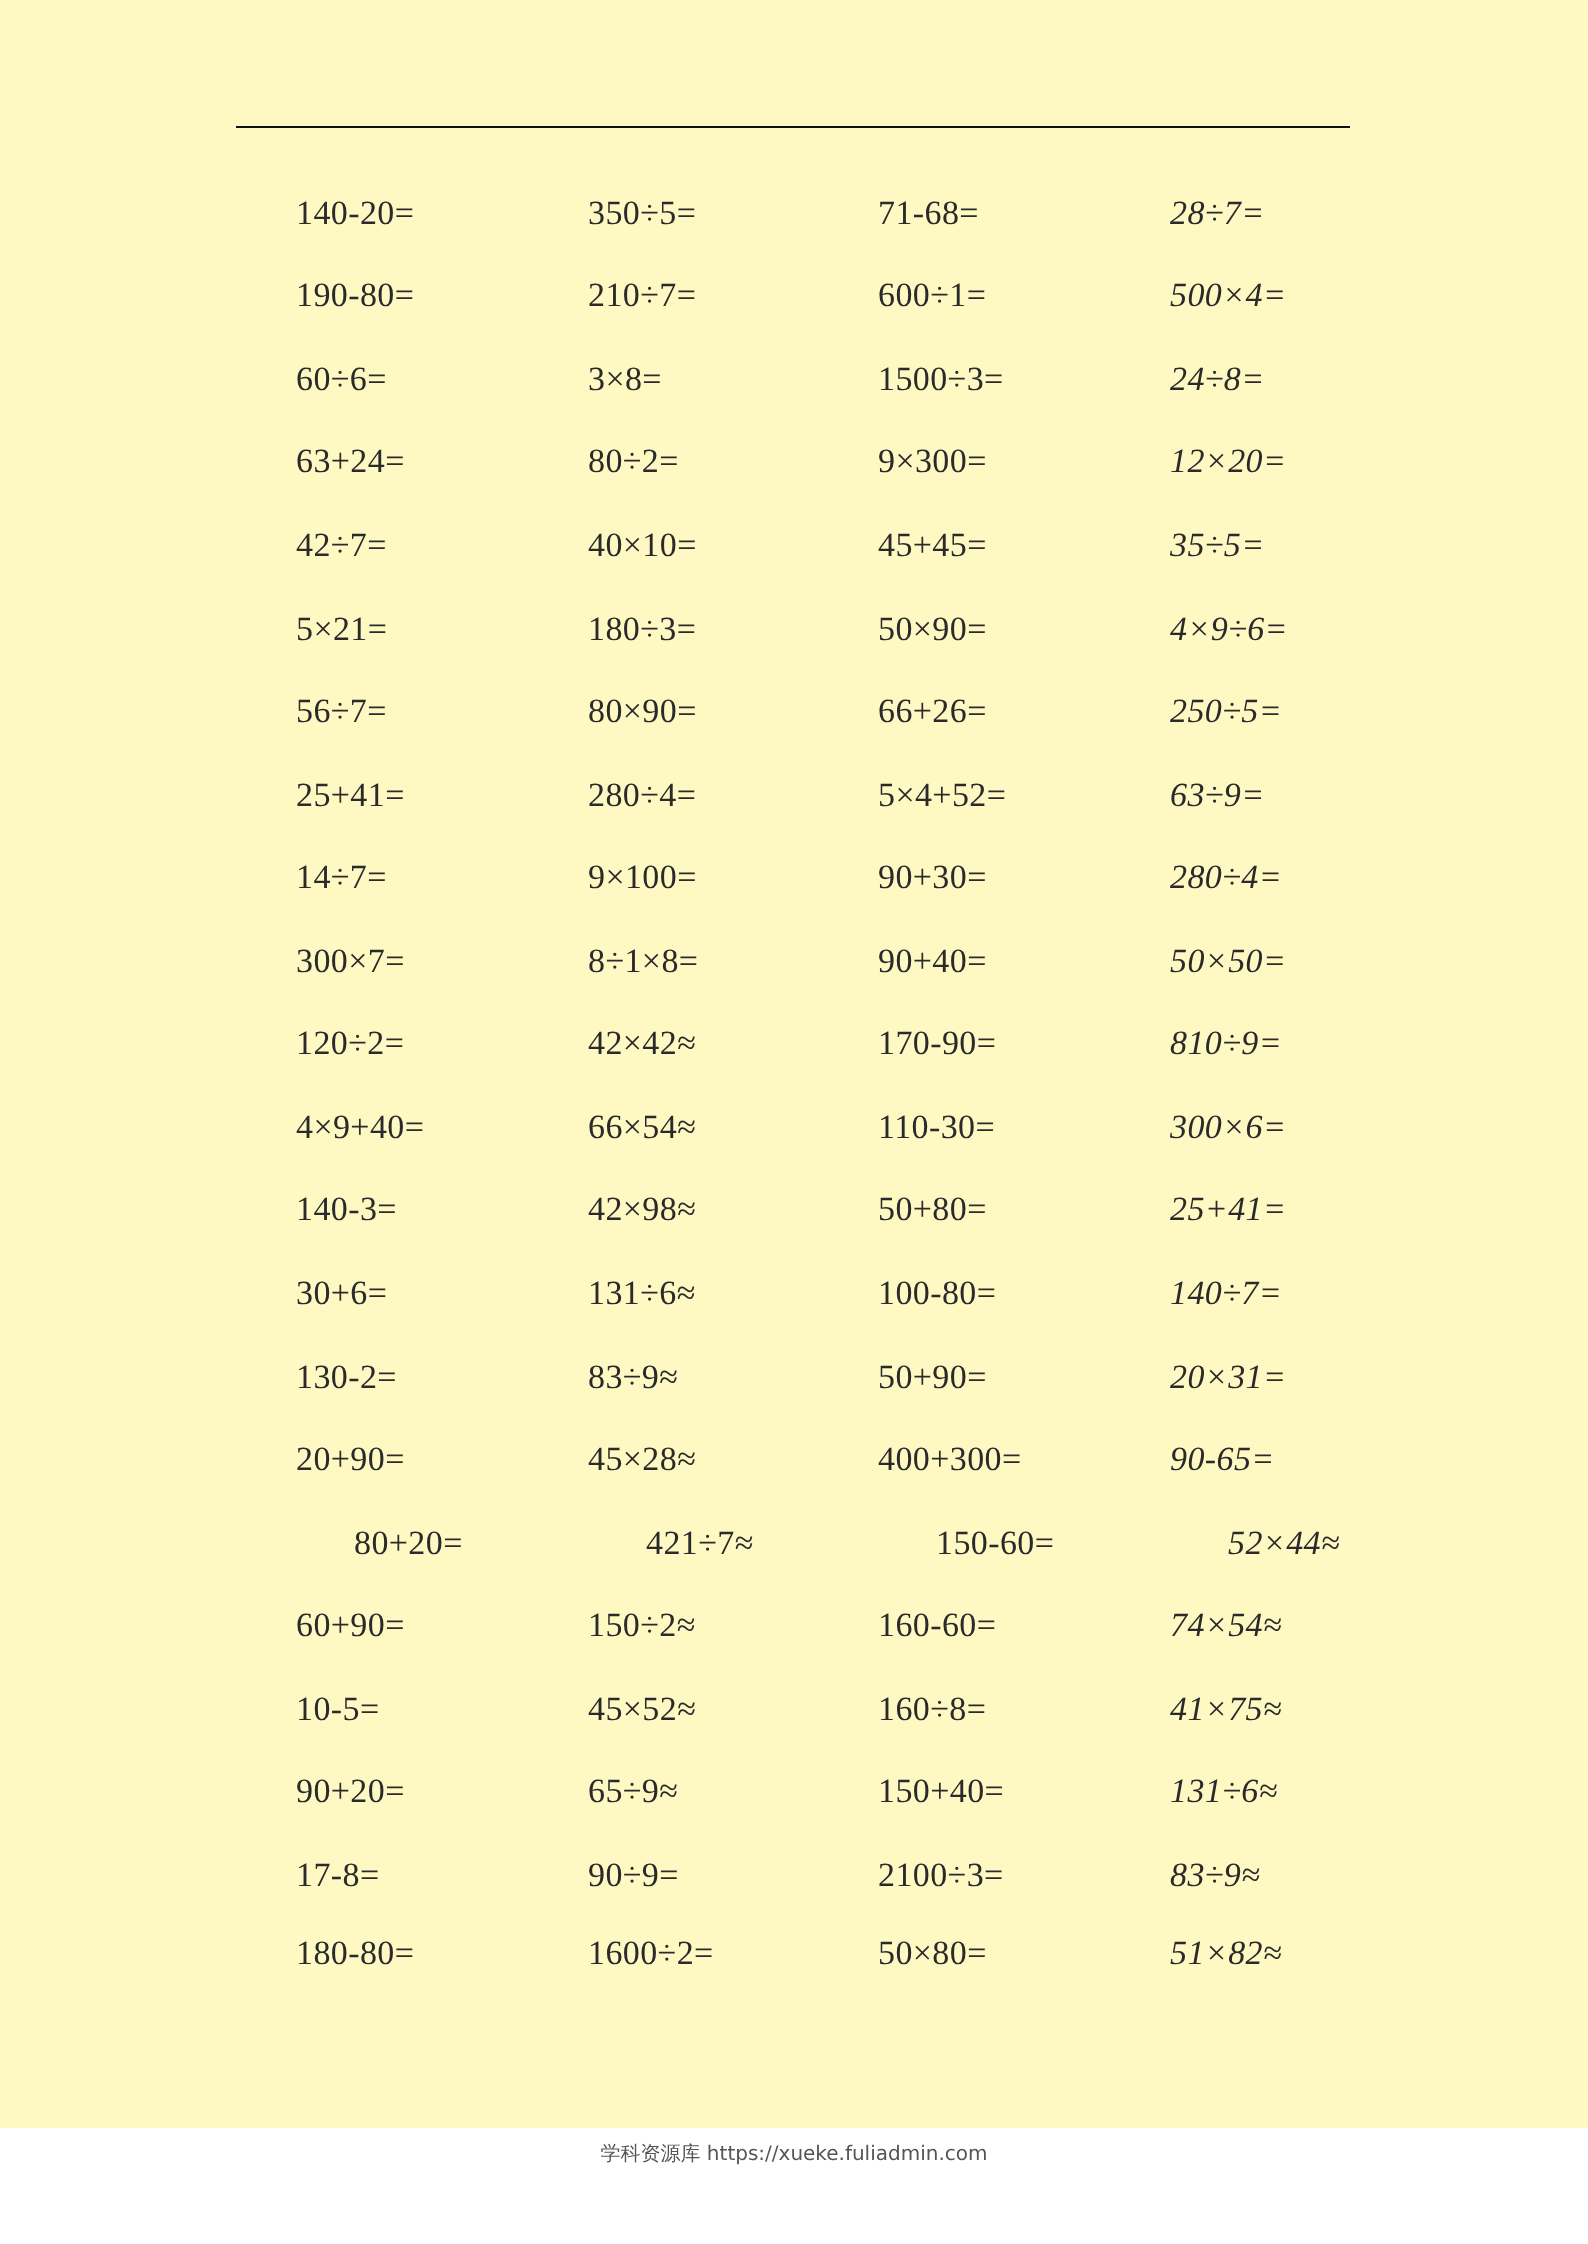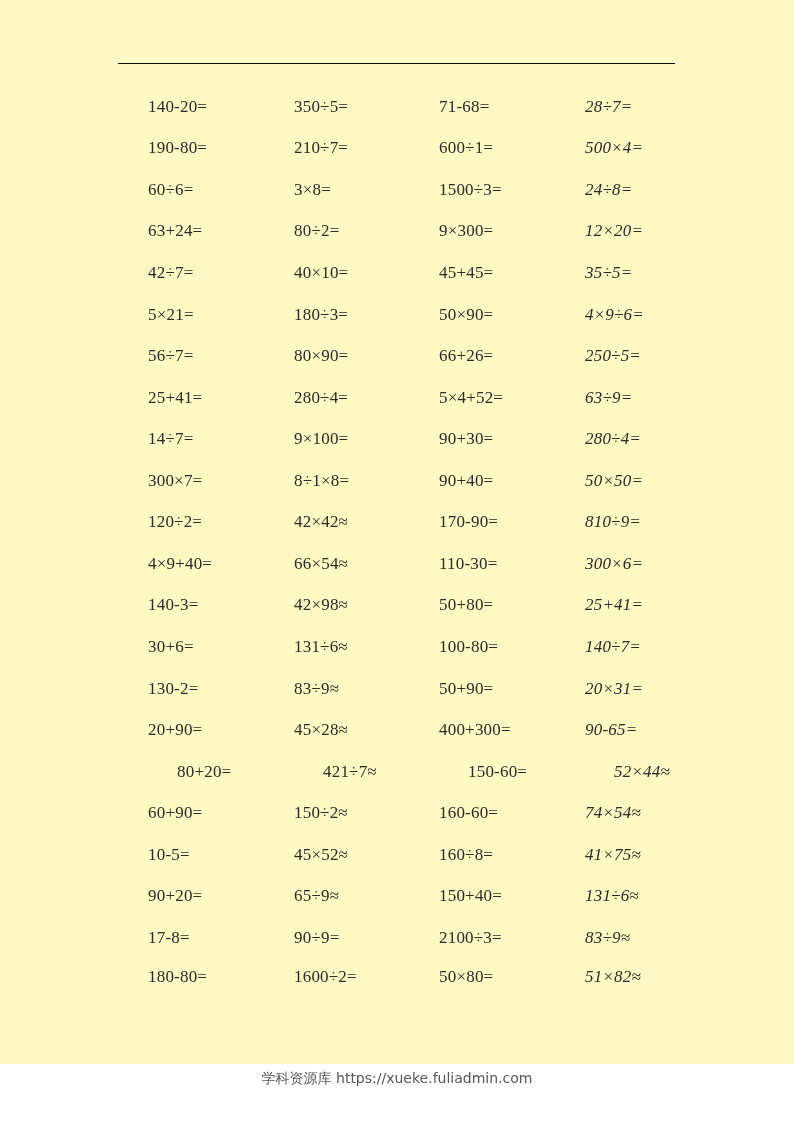--- a/index.html
+++ b/index.html
@@ -10,21 +10,21 @@
   .row { position: absolute; left: 0; height: 24px; width: 560px; }
   .cell {
     position: absolute; top: 0;
     font-family: "Liberation Serif", "DejaVu Serif", serif;
     font-size: 17px; color: #2a2a2a; white-space: nowrap; letter-spacing: 0.2px;
     line-height: 24px;
   }
   .c0 { left: 0; } .c1 { left: 146px; } .c2 { left: 291px; } .c3 { left: 437px; font-style: italic; }
   .footer {
     position: absolute; left: 0; width: 794px; top: 1070px; text-align: center;
-    font-family: "DejaVu Sans", "Liberation Sans", sans-serif; font-size: 14px; color: #555;
+    font-family: "DejaVu Sans", "Liberation Sans", sans-serif; font-size: 10px; color: #555;
   }
 </style>
 </head>
 <body>
 
 <div class="page">
   <div class="header-rule"></div>
   <div class="grid" id="grid">
       <div class="row" style="top: 0px;">
         <span class="cell c0">140-20=</span>

